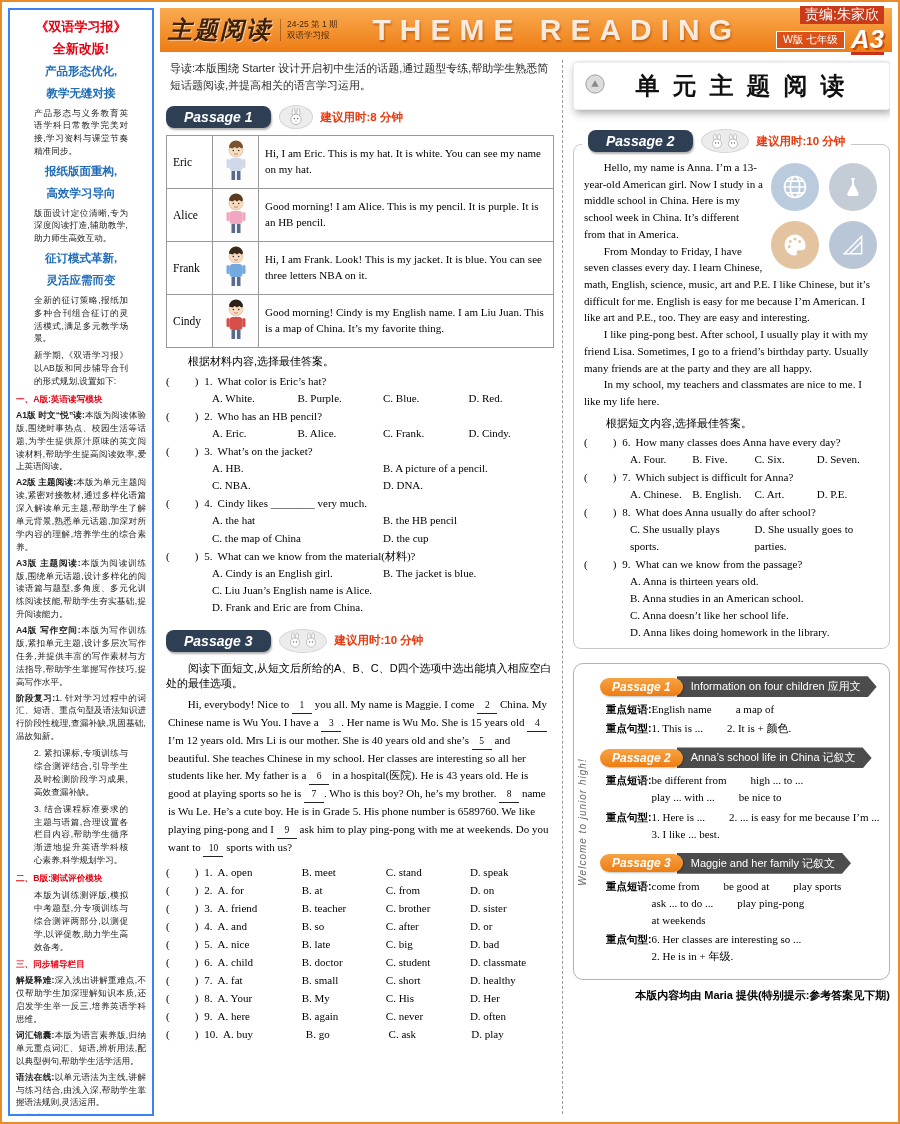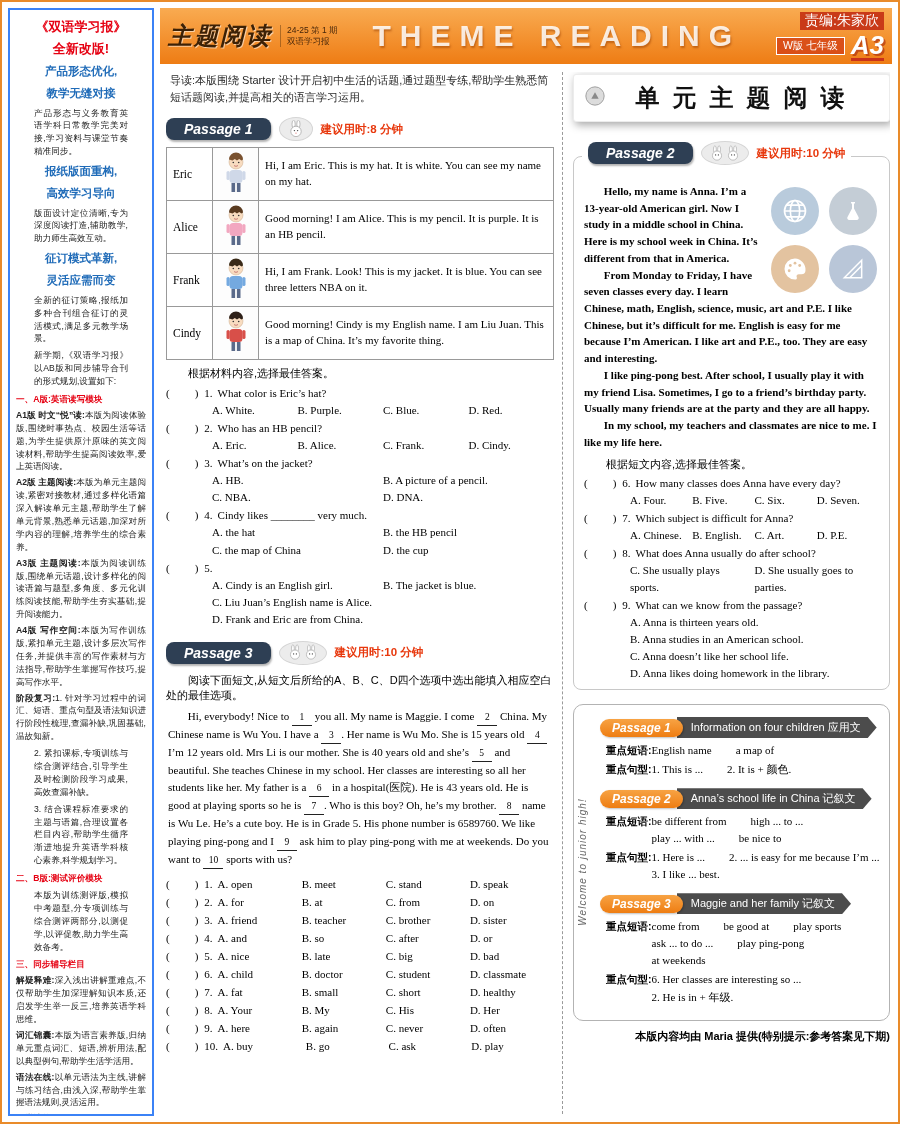--- a/index.html
+++ b/index.html
@@ -14,21 +14,21 @@
   .sb-banner { color:#e60012; font-weight:bold; font-size:13px; text-align:center; margin:2px 0; }
   .sb-blueh  { color:#1f6bb8; font-weight:bold; font-size:11.5px; text-align:center; margin-top:5px; }
   .sb-para   { text-align:justify; margin:4px 18px; }
   .sb-redh   { color:#e60012; font-weight:bold; margin-top:5px; }
   .sb-item   { text-align:justify; margin:3px 0; }
   .sb-label  { font-weight:bold; }
 
   
   .main-right { flex:1; display:flex; flex-direction:column; min-width:0; }
 
-  .masthead { height:56px; background:linear-gradient(180deg,#f9ab51,#ee7c14);
+  .masthead { height:44px; background:linear-gradient(180deg,#f9ab51,#ee7c14);
               display:flex; align-items:center; padding:0 8px; position:relative; }
   .logo { font-size:24px; font-weight:900; color:#3c2106; font-family:"Liberation Sans",sans-serif;
           letter-spacing:2px; text-shadow:1px 1px 0 rgba(255,255,255,.55); font-style:italic; }
   .issue { font-size:8.5px; color:#46260a; margin-left:8px; line-height:1.3;
            font-family:"Liberation Sans",sans-serif; border-left:1px solid rgba(70,40,10,.4); padding-left:6px; }
   .big-title { flex:1; text-align:center; font-family:"Liberation Sans",sans-serif; font-size:30px;
                font-weight:800; letter-spacing:9px; color:rgba(255,255,255,.85);
                text-shadow:1px 2px 2px rgba(150,60,0,.5); white-space:nowrap; overflow:hidden; }
   .mast-right { display:flex; flex-direction:column; align-items:flex-end; gap:2px;
                 font-family:"Liberation Sans",sans-serif; }
@@ -81,21 +81,21 @@
   .unit-card { background:#fff; box-shadow:2px 3px 8px rgba(0,0,0,.35); border:1px solid #ececec;
                padding:7px 12px 7px 42px; margin:2px 0 12px; position:relative; border-radius:3px; }
   .unit-title { font-size:24px; font-weight:bold; letter-spacing:13px; color:#111;
                 font-family:"Liberation Sans",sans-serif; text-align:center; white-space:nowrap; }
   .clip-icon { position:absolute; left:10px; top:50%; transform:translateY(-50%); }
 
   .p2-section { position:relative; margin-top:22px; border:1px solid #c8c8c8; border-radius:8px;
                 padding:14px 10px 6px; }
   .p2-section .badge-row { position:absolute; top:-16px; left:8px; margin:0; background:#fff;
                            padding:0 6px; }
-  .p2-body { margin-top:12px;font-weight:bold; }
+  .p2-body { margin-top:0; }
   .p2-icons { float:right; width:108px; display:grid; grid-template-columns:48px 48px;
               gap:10px; margin:4px 0 4px 8px; }
   .icon-circle { width:48px; height:48px; border-radius:50%; display:flex;
                  align-items:center; justify-content:center; }
   .p2-para { font-size:11px; line-height:1.52; text-indent:1.8em; }
 
   .summary-card { position:relative; border:1px solid #b3b3b3; border-radius:10px;
                   margin-top:14px; padding:12px 8px 4px 26px; }
   .vertical-text { position:absolute; left:3px; top:50%; writing-mode:vertical-rl;
                    transform:translateY(-50%) rotate(180deg); font-size:10px; color:#666;
@@ -324,20 +324,21 @@
                 <div class="opt-line">
                   <span class="opt">C. the map of China</span>
                   <span class="opt">D. the cup</span>
                 </div>
               </div>
             </div>
             <div class="question">
               <div class="q-head">
                 <span class="bracket">(　　)</span>
                 <span class="q-num">5.</span>
+                <span class="q-text">What can we know from the material(材料)?</span>
               </div>
               <div class="q-options">
                 <div class="opt-line">
                   <span class="opt">A. Cindy is an English girl.</span>
                   <span class="opt">B. The jacket is blue.</span>
                 </div>
                 <div class="opt-line">
                   <span class="opt">C. Liu Juan’s English name is Alice.</span>
                 </div>
                 <div class="opt-line">

